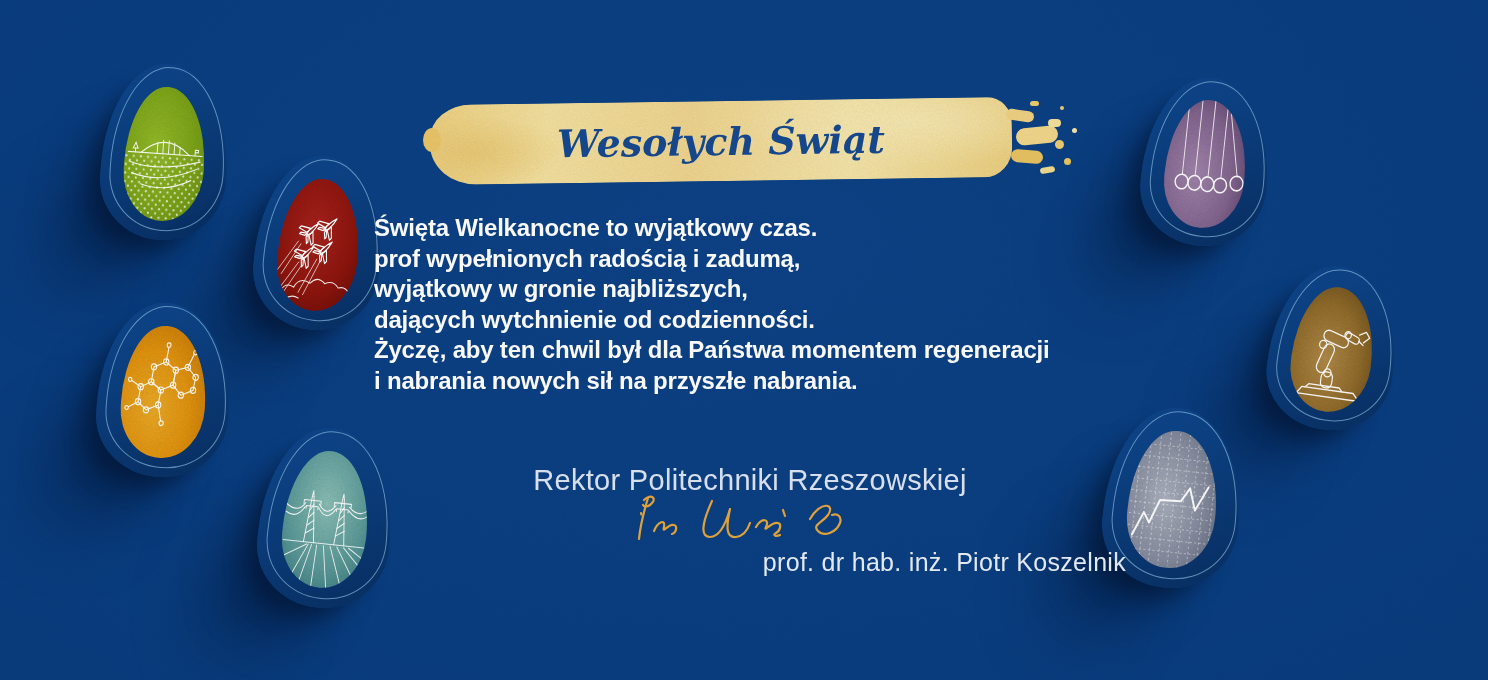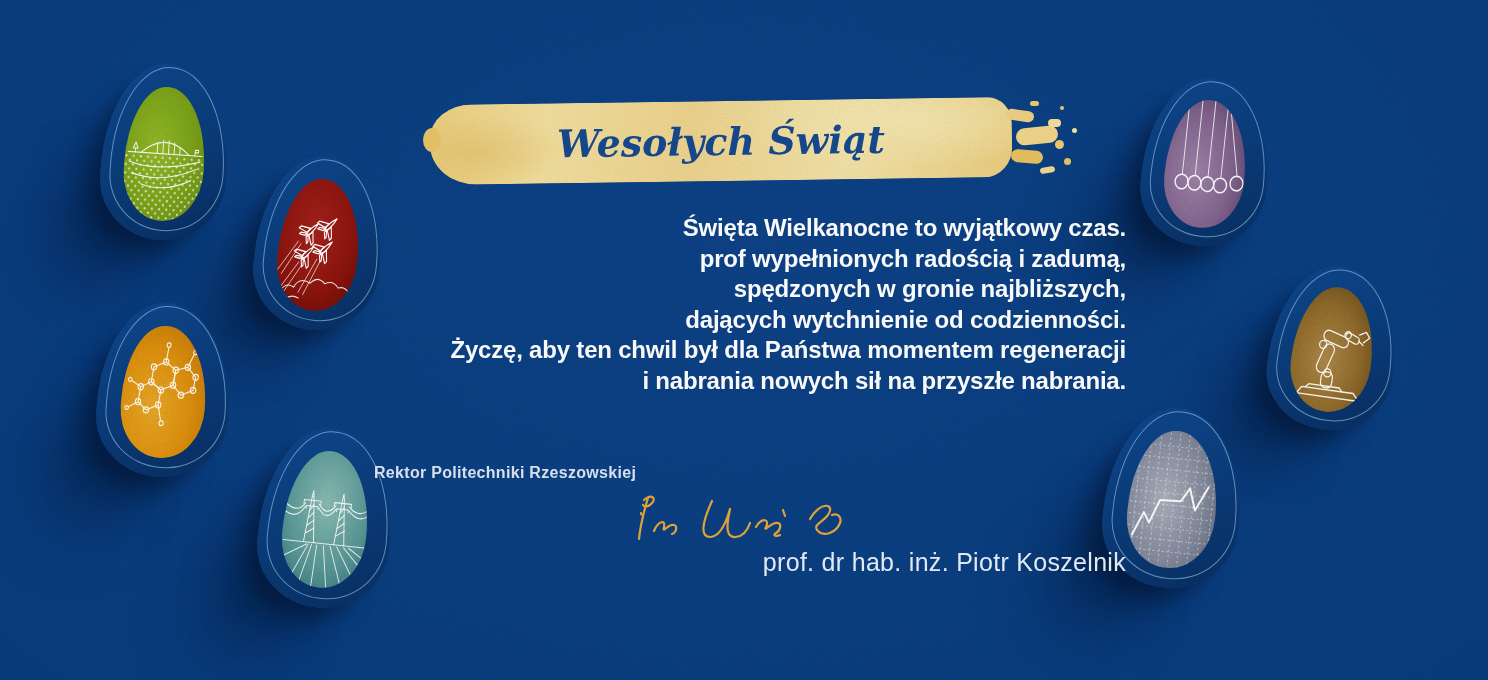--- a/index.html
+++ b/index.html
@@ -51,24 +51,24 @@
   .sp4{left:1048px;top:119px;width:13px;height:8px;border-radius:4px;background:#f3e09d;}
   .sp5{left:1055px;top:140px;width:9px;height:9px;border-radius:50%;background:#eccb70;}
   .sp6{left:1064px;top:158px;width:7px;height:7px;border-radius:50%;background:#e9c55f;}
   .sp7{left:1040px;top:167px;width:15px;height:6px;border-radius:3px;background:#f0d98f;transform:rotate(-10deg);}
   .sp8{left:1072px;top:128px;width:5px;height:5px;border-radius:50%;background:#f5e6ab;}
   .sp9{left:1030px;top:101px;width:9px;height:5px;border-radius:3px;background:#ecca6e;}
   .sp10{left:1060px;top:106px;width:4px;height:4px;border-radius:50%;background:#eccb70;}
   .sp11{left:423px;top:128px;width:18px;height:24px;border-radius:50%;background:#e9c468;}
 
   
-  .message{position:absolute;left:374px;top:213px;width:752px;text-align:right;
+  .message{position:absolute;left:374px;top:213px;width:752px;text-align:left;
            color:#ffffff;font-weight:700;font-size:24px;line-height:30.6px;letter-spacing:-0.2px;}
-  .sig-role{position:absolute;left:374px;top:464px;width:752px;text-align:left;
-            color:#dde5f2;font-size:16px;font-weight:700;letter-spacing:0.3px;}
+  .sig-role{position:absolute;left:374px;top:464px;width:752px;text-align:center;
+            color:#dde5f2;font-size:29px;font-weight:400;letter-spacing:0.3px;}
   .sig-hand{position:absolute;left:614px;top:492px;width:250px;height:54px;}
   .sig-name{position:absolute;left:374px;top:548px;width:752px;text-align:right;
             color:#e9eff8;font-size:25px;font-weight:400;letter-spacing:0.3px;}
 </style>
 </head>
 <body>
 
 <div class="card">
 
   <svg width="0" height="0" style="position:absolute" aria-hidden="true">
@@ -325,21 +325,21 @@
     <i class="sp7"></i>
     <i class="sp8"></i>
     <i class="sp9"></i>
     <i class="sp10"></i>
     <i class="sp11"></i>
   </div>
 
   <div class="message">
     <div>Święta Wielkanocne to wyjątkowy czas.</div>
     <div>prof wypełnionych radością i zadumą,</div>
-    <div>spędzonych w gronie najbliższych,</div>
+    <div>wyjątkowy w gronie najbliższych,</div>
     <div>dających wytchnienie od codzienności.</div>
     <div>Życzę, aby ten chwil był dla Państwa momentem regeneracji</div>
     <div>i nabrania nowych sił na przyszłe nabrania.</div>
   </div>
 
   <div class="sig-role">Rektor Politechniki Rzeszowskiej</div>
   <svg class="sig-hand" viewBox="0 0 250 52">
     <g fill="none" stroke="#e5a63c" stroke-width="2.2" stroke-linecap="round" stroke-linejoin="round">
       <path d="M34,5 C30,18 26,36 25,46"></path>
       <path d="M30,7 C38,0 44,6 36,12 C33,14 30,14 29,12"></path>

